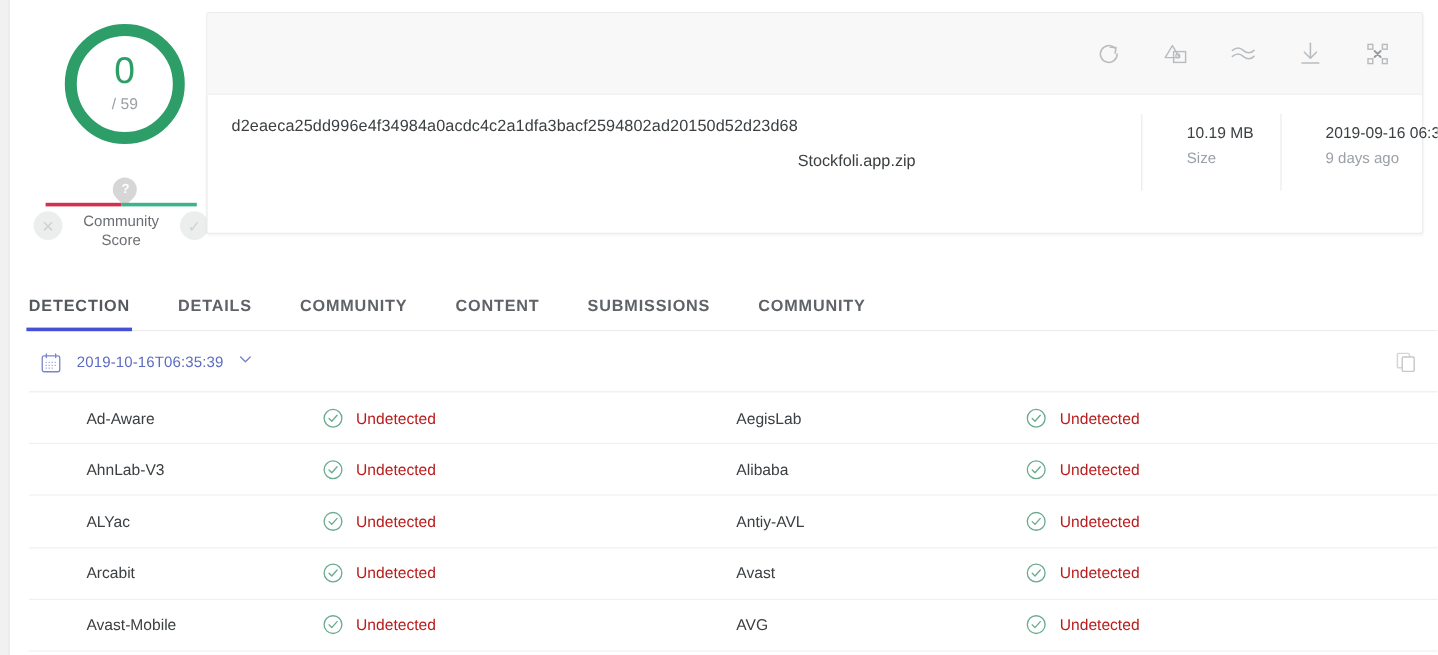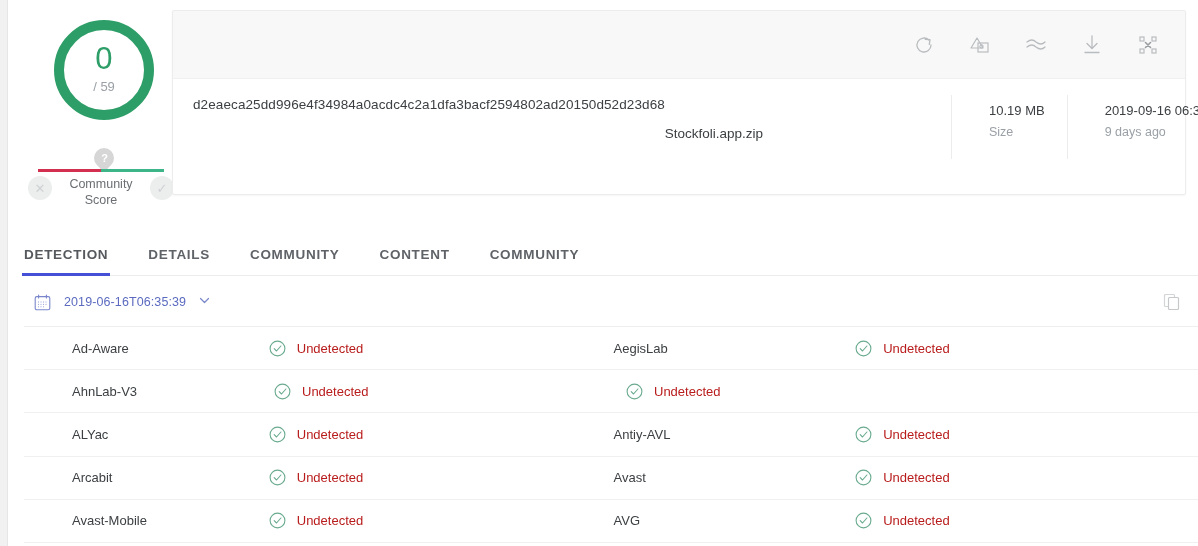--- a/index.html
+++ b/index.html
@@ -248,32 +248,33 @@
       </div>
 
     </div>
   </div>
 
   <div class="tabs">
     <div class="tab active">DETECTION</div>
     <div class="tab">DETAILS</div>
     <div class="tab">COMMUNITY</div>
     <div class="tab">CONTENT</div>
+    <div class="tab">SUBMISSIONS</div>
     <div class="tab">COMMUNITY</div>
   </div>
 
   <div class="datebar">
     <span class="cal-ico">
       <svg width="17" height="17" viewBox="0 0 17 17">
         <rect x="1.2" y="2.6" width="14.6" height="13.2" rx="1.6" fill="none" stroke="#7986cb" stroke-width="1.1"></rect>
         <path d="M4.6 1 v3 M12.4 1 v3" stroke="#7986cb" stroke-width="1.1" stroke-linecap="round"></path>
         <path d="M4 8 h1 M6.5 8 h1 M9 8 h1 M11.5 8 h1 M4 10.4 h1 M6.5 10.4 h1 M9 10.4 h1 M11.5 10.4 h1 M4 12.8 h1 M6.5 12.8 h1 M9 12.8 h1" stroke="#9aa4d8" stroke-width="1"></path>
       </svg>
     </span>
-    <span class="date-text">2019-06-16T06:35:39</span>
+    <span class="date-text">2019-10-16T06:35:39</span>
     <span class="chev">
       <svg width="13" height="13" viewBox="0 0 13 13">
         <path d="M2.5 4.5 L6.5 8.5 L10.5 4.5" fill="none" stroke="#7986cb" stroke-width="1.2" stroke-linecap="round" stroke-linejoin="round"></path>
       </svg>
     </span>
     <span class="copy-ico">
       <svg width="20" height="20" viewBox="0 0 20 20">
         <rect x="2.5" y="2.5" width="10" height="12" rx="1" fill="none" stroke="#d3d5d7" stroke-width="1.2"></rect>
         <rect x="6.5" y="5.5" width="10" height="12" rx="1" fill="#fff" stroke="#c6c8ca" stroke-width="1.2"></rect>
       </svg>
@@ -315,20 +316,23 @@
       </div>
       <div class="cell res">
         <span class="res-ico">
           <svg width="17" height="17" viewBox="0 0 17 17">
             <circle cx="8.5" cy="8.5" r="7.4" fill="none" stroke="#6aab8f" stroke-width="1.1"></circle>
             <path d="M5.2 8.7 L7.5 11 L11.9 6" fill="none" stroke="#6aab8f" stroke-width="1.1" stroke-linecap="round" stroke-linejoin="round"></path>
           </svg>
         </span>
         <span class="res-text">Undetected</span>
       </div>
+      <div class="cell name2">
+        <span class="eng-name">Alibaba</span>
+      </div>
       <div class="cell res">
         <span class="res-ico">
           <svg width="17" height="17" viewBox="0 0 17 17">
             <circle cx="8.5" cy="8.5" r="7.4" fill="none" stroke="#6aab8f" stroke-width="1.1"></circle>
             <path d="M5.2 8.7 L7.5 11 L11.9 6" fill="none" stroke="#6aab8f" stroke-width="1.1" stroke-linecap="round" stroke-linejoin="round"></path>
           </svg>
         </span>
         <span class="res-text">Undetected</span>
       </div>
     </div>

